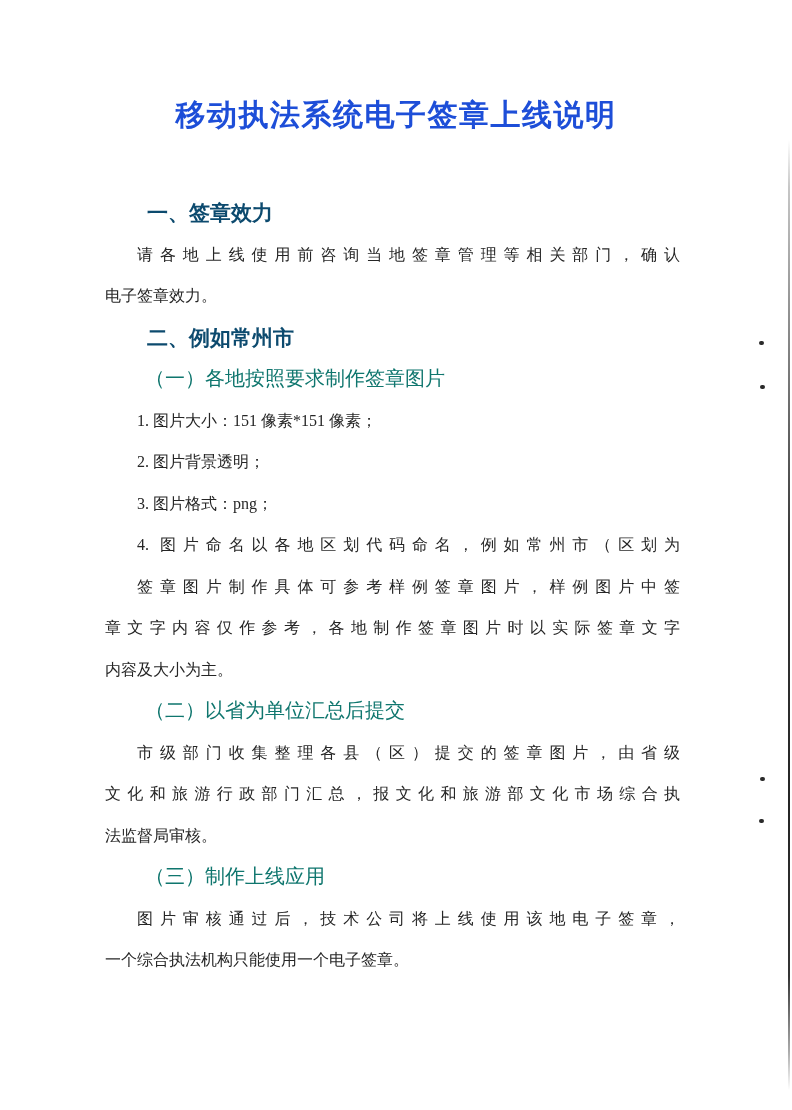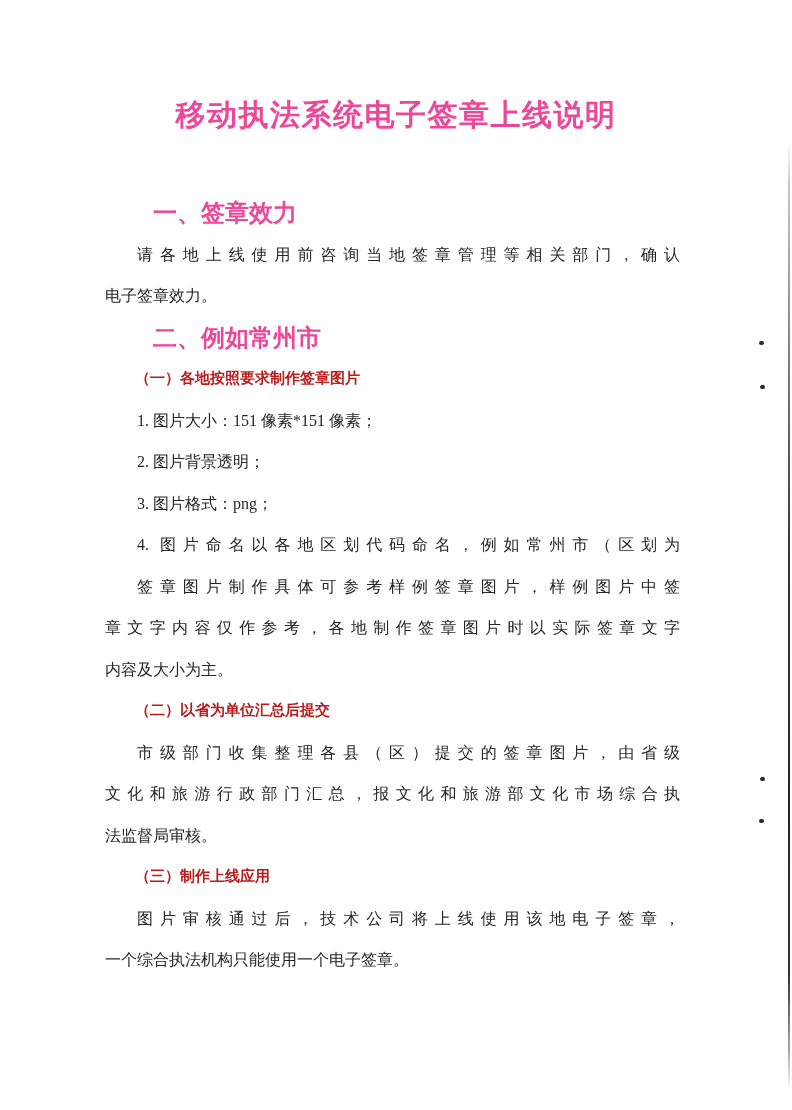--- a/index.html
+++ b/index.html
@@ -6,34 +6,34 @@
   body {
     width:792px; height:1110px; position:relative; overflow:hidden;
     background:#ffffff;
     font-family:"Liberation Serif","DejaVu Serif",serif;
   }
   .page { position:absolute; inset:0; background:#ffffff; }
   .doc-title {
     position:absolute; top:94px; left:0; width:792px; height:42px;
     line-height:42px; text-align:center;
     font-size:30px; font-weight:bold; letter-spacing:1.5px;
-    color:#ec4899;
+    color:#1d4ed8;
     font-family:"Liberation Serif","DejaVu Serif",serif;
     filter:blur(0.2px);
   }
   .doc-body {
     position:absolute; left:105px; top:192px; width:575px;
     color:#262626; filter:blur(0.2px);
   }
   .ln { height:41.5px; line-height:41.5px; font-size:16px; white-space:pre-wrap; }
   .ln.h1 {
     font-family:"Liberation Sans","DejaVu Sans",sans-serif;
-    font-weight:bold; font-size:24px; color:#ec4899;
+    font-weight:bold; font-size:21px; color:#0c4a6e;
   }
-  .ln.h2 { font-weight:bold; font-size:15px; color:#b91c1c; }
+  .ln.h2 { font-weight:normal; font-size:20px; color:#0f766e; }
   .ln.indent { text-indent:2em; }
   .ln.just { text-align:justify; text-align-last:justify; }
   .scan-dot {
     position:absolute; width:5px; height:4px;
     background:#2a2a2a; border-radius:2px;
   }
   .scan-edge-line {
     position:absolute; left:788px; top:140px; width:2px; height:950px;
     background:linear-gradient(to bottom,
       rgba(0,0,0,0) 0%,

